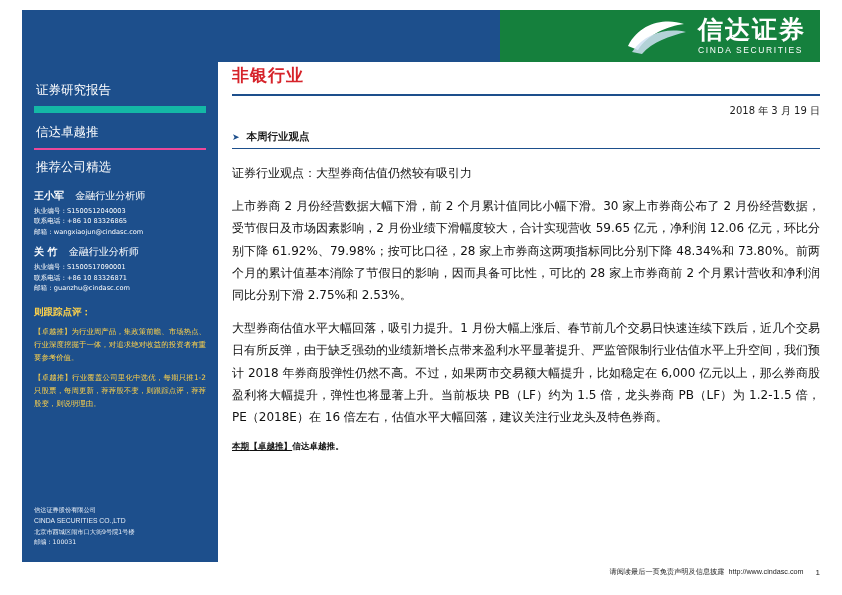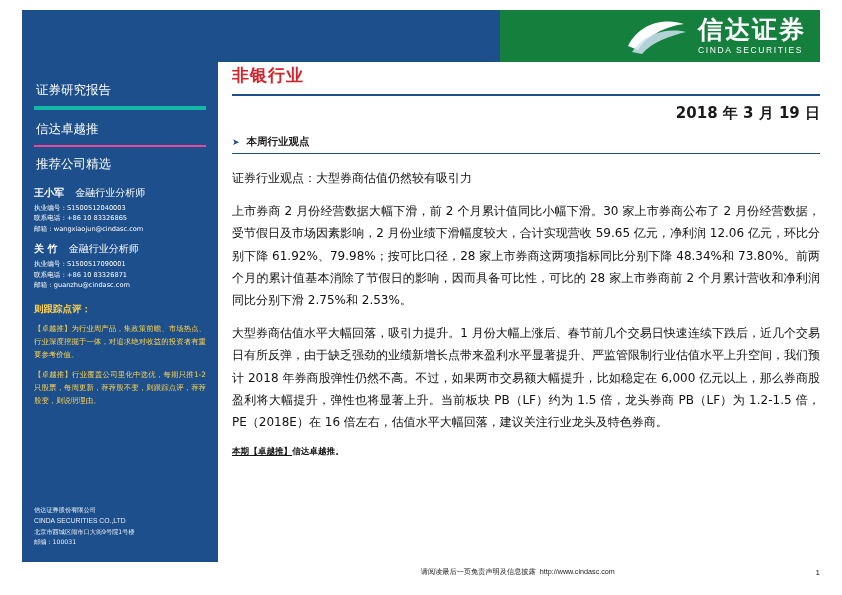--- a/index.html
+++ b/index.html
@@ -77,21 +77,21 @@
     height: 500px;
     background: #1d4f8c;
     color: #ffffff;
     box-sizing: border-box;
     padding: 14px 12px 10px 12px;
   }
   .sb-title {
     font-size: 12.5px;
     color: #ffffff;
     padding: 6px 2px 7px 2px;
-    border-bottom: 4px solid #14b8a6;
+    border-bottom: 7px solid #14b8a6;
     margin-bottom: 2px;
     font-family: "DejaVu Sans", sans-serif;
   }
   .sb-title2 {
     font-size: 12.5px;
     color: #ffffff;
     padding: 9px 2px 7px 2px;
     border-bottom: 2px solid #ec4899;
     font-family: "DejaVu Sans", sans-serif;
   }
@@ -162,22 +162,22 @@
     font-family: "DejaVu Sans", sans-serif;
     margin-top: 2px;
   }
   .title-rule {
     margin-top: 7px;
     border-bottom: 2px solid #1d4f8c;
     width: 100%;
   }
   .report-date {
     text-align: right;
-    font-size: 15px;
-    font-weight: bold;
+    font-size: 10px;
+    font-weight: normal;
     color: #1a1a1a;
     margin-top: 8px;
     font-family: "DejaVu Sans", sans-serif;
   }
   .section-head {
     margin-top: 12px;
     display: flex;
     align-items: center;
     gap: 7px;
   }
@@ -227,21 +227,21 @@
     bottom: 18px;
     display: flex;
     align-items: flex-end;
     justify-content: space-between;
     font-size: 7.2px;
     color: #222222;
     font-family: "DejaVu Sans", sans-serif;
   }
   .footer-left {
     flex: 1;
-    text-align: center;
+    text-align: right;
     padding-right: 12px;
   }
   .footer-left .url {
     font-family: "Liberation Sans", sans-serif;
     margin-left: 4px;
   }
   .footer-page {
     font-size: 8px;
     font-family: "Liberation Sans", sans-serif;
   }

